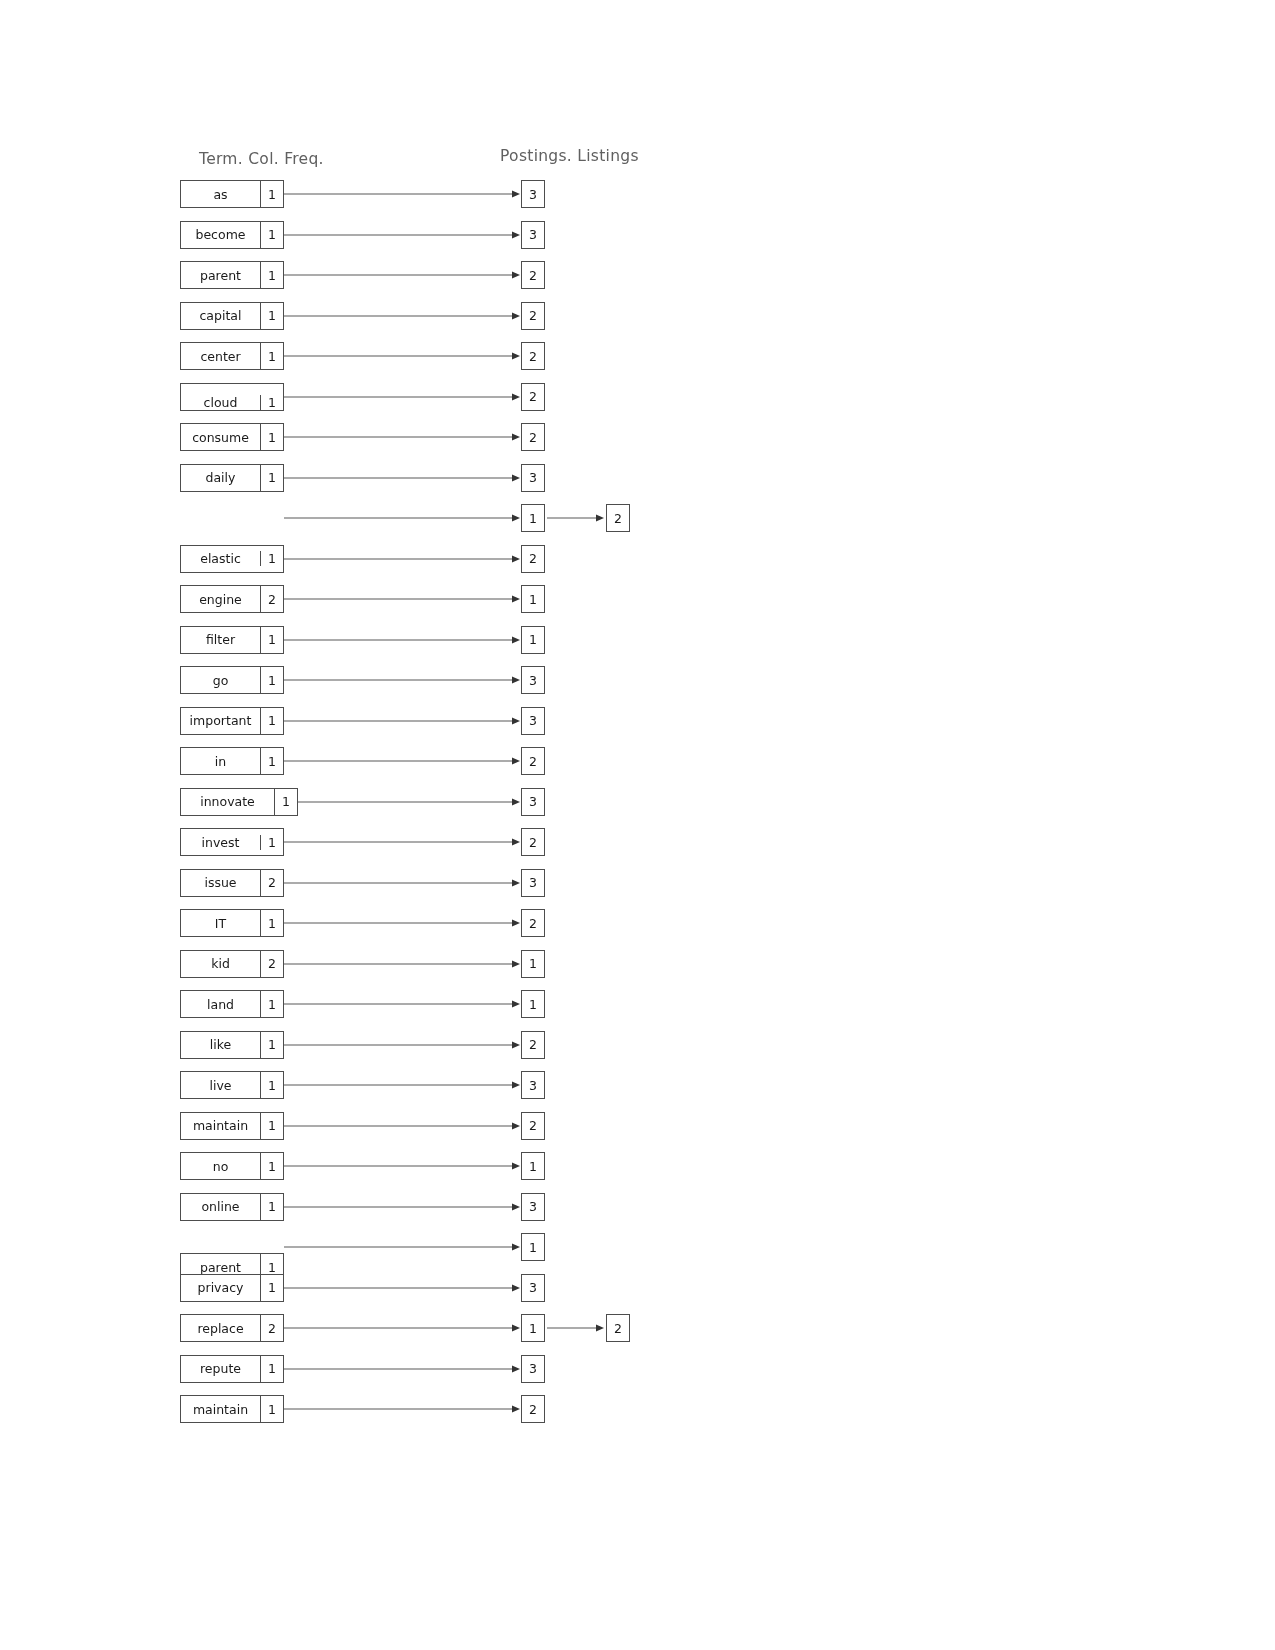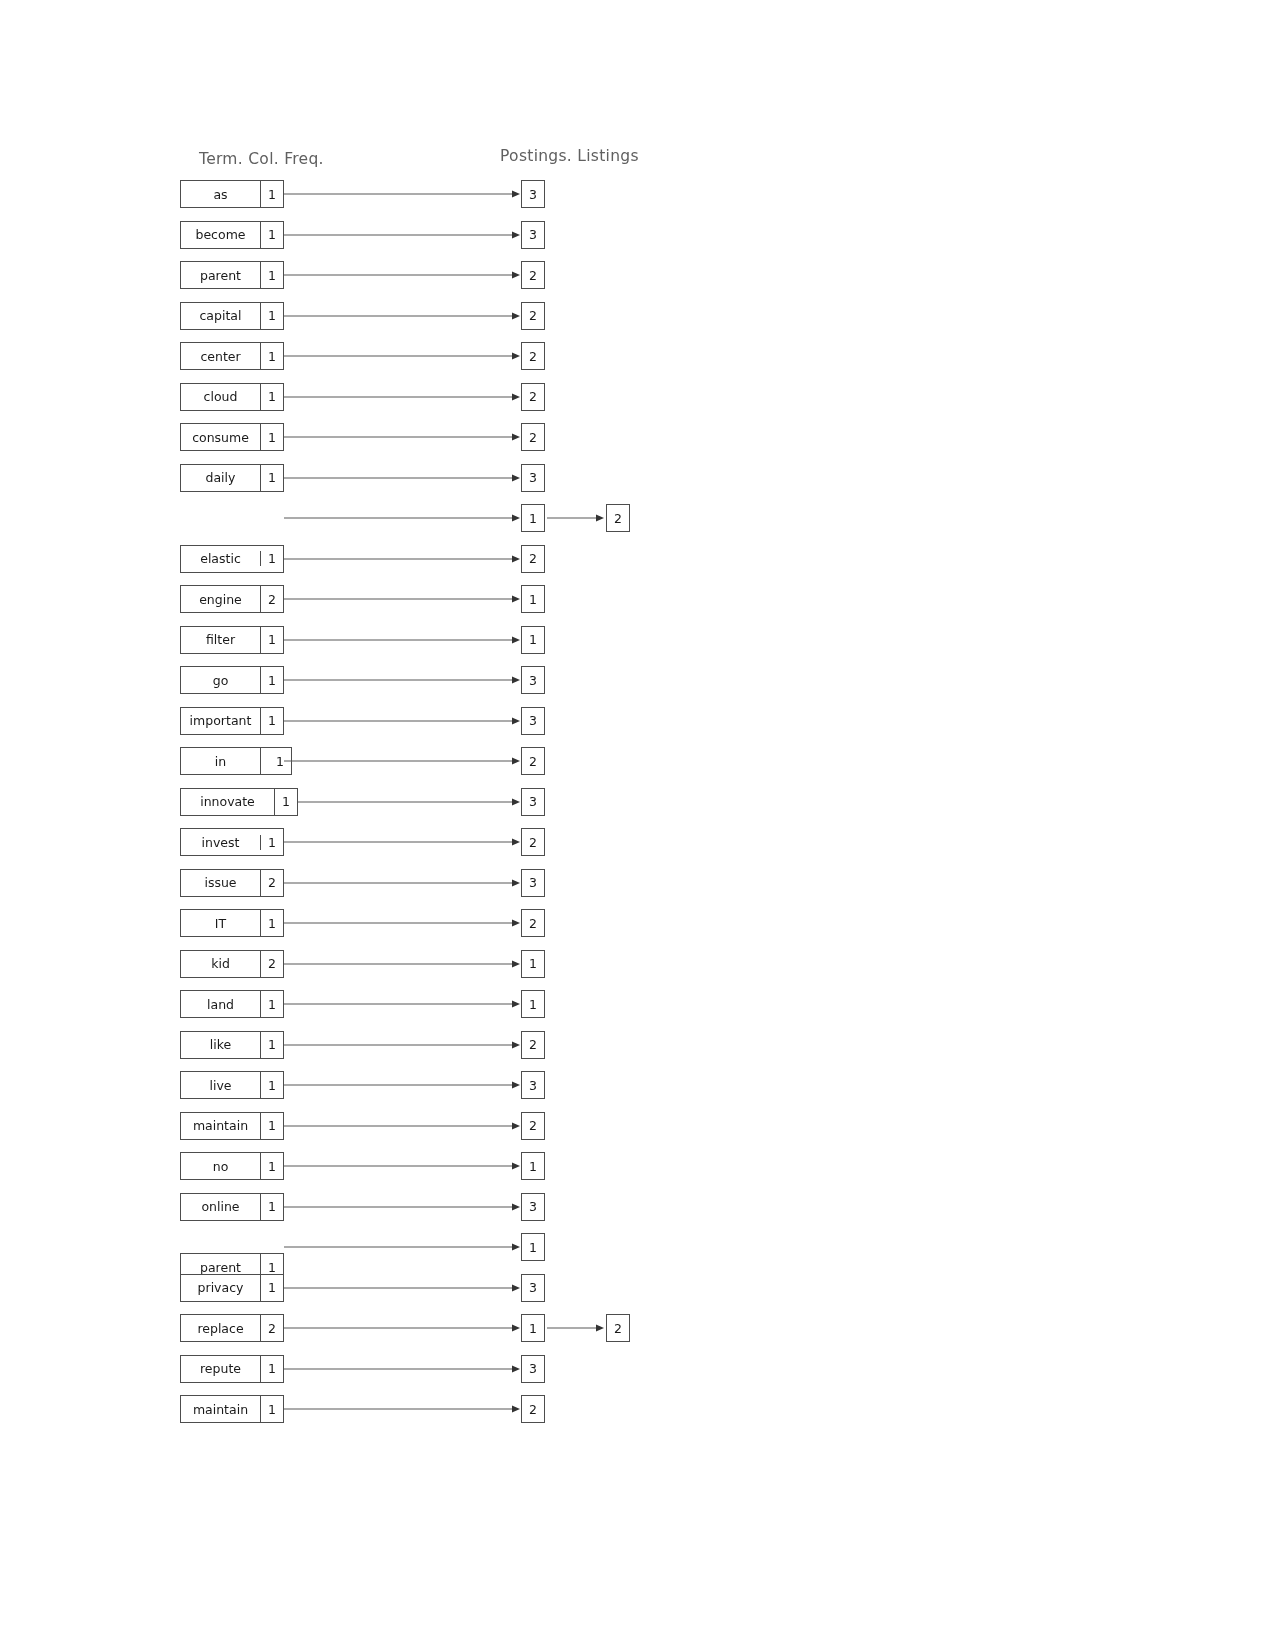--- a/index.html
+++ b/index.html
@@ -154,21 +154,21 @@
       <div class="post-box" style="left: 521px; top: 301.5px; border-color: rgb(77, 77, 77);">2</div>
       <div class="term-box" style="left: 180px; top: 342px; border-color: rgb(77, 77, 77);">
         <div class="term-cell" style="width: 80px; border-right-color: rgb(77, 77, 77);">center</div>
         <div class="freq-cell" style="width: 22px;">1</div>
       </div>
       <svg class="arrow-svg" width="236" height="12" style="left: 284px; top: 350px;">
         <line class="arrow-line" x1="0" y1="6" x2="229" y2="6" stroke="#595959"></line>
         <polygon class="arrow-head" points="228,2.5 236,6 228,9.5"></polygon>
       </svg>
       <div class="post-box" style="left: 521px; top: 342px; border-color: rgb(77, 77, 77);">2</div>
-      <div class="term-box" style="left: 180px; top: 382.5px; border-color: rgb(77, 77, 77);">
+      <div class="term-box" style="left: 180px; top: 382.5px; border-color: rgb(77, 77, 77); align-items: flex-end;">
         <div class="term-cell" style="width: 80px; border-right-color: rgb(77, 77, 77);">cloud</div>
         <div class="freq-cell" style="width: 22px;">1</div>
       </div>
       <svg class="arrow-svg" width="236" height="12" style="left: 284px; top: 390.5px;">
         <line class="arrow-line" x1="0" y1="6" x2="229" y2="6" stroke="#595959"></line>
         <polygon class="arrow-head" points="228,2.5 236,6 228,9.5"></polygon>
       </svg>
       <div class="post-box" style="left: 521px; top: 382.5px; border-color: rgb(77, 77, 77);">2</div>
       <div class="term-box" style="left: 180px; top: 423px; border-color: rgb(77, 77, 77);">
         <div class="term-cell" style="width: 80px; border-right-color: rgb(77, 77, 77);">consume</div>
@@ -240,21 +240,21 @@
       <div class="post-box" style="left: 521px; top: 666px; border-color: rgb(77, 77, 77);">3</div>
       <div class="term-box" style="left: 180px; top: 706.5px; border-color: rgb(77, 77, 77);">
         <div class="term-cell" style="width: 80px; border-right-color: rgb(77, 77, 77);">important</div>
         <div class="freq-cell" style="width: 22px;">1</div>
       </div>
       <svg class="arrow-svg" width="236" height="12" style="left: 284px; top: 714.5px;">
         <line class="arrow-line" x1="0" y1="6" x2="229" y2="6" stroke="#595959"></line>
         <polygon class="arrow-head" points="228,2.5 236,6 228,9.5"></polygon>
       </svg>
       <div class="post-box" style="left: 521px; top: 706.5px; border-color: rgb(77, 77, 77);">3</div>
-      <div class="term-box" style="left: 180px; top: 747px; border-color: rgb(77, 77, 77); gap: 8px;">
+      <div class="term-box" style="left: 180px; top: 747px; border-color: rgb(77, 77, 77);">
         <div class="term-cell" style="width: 80px; border-right-color: rgb(77, 77, 77);">in</div>
         <div class="freq-cell" style="width: 22px;">1</div>
       </div>
       <svg class="arrow-svg" width="236" height="12" style="left: 284px; top: 755px;">
         <line class="arrow-line" x1="0" y1="6" x2="229" y2="6" stroke="#595959"></line>
         <polygon class="arrow-head" points="228,2.5 236,6 228,9.5"></polygon>
       </svg>
       <div class="post-box" style="left: 521px; top: 747px; border-color: rgb(77, 77, 77);">2</div>
       <div class="term-box" style="left: 180px; top: 787.5px; border-color: rgb(77, 77, 77);">
         <div class="term-cell" style="width: 94px; border-right-color: rgb(77, 77, 77);">innovate</div>

